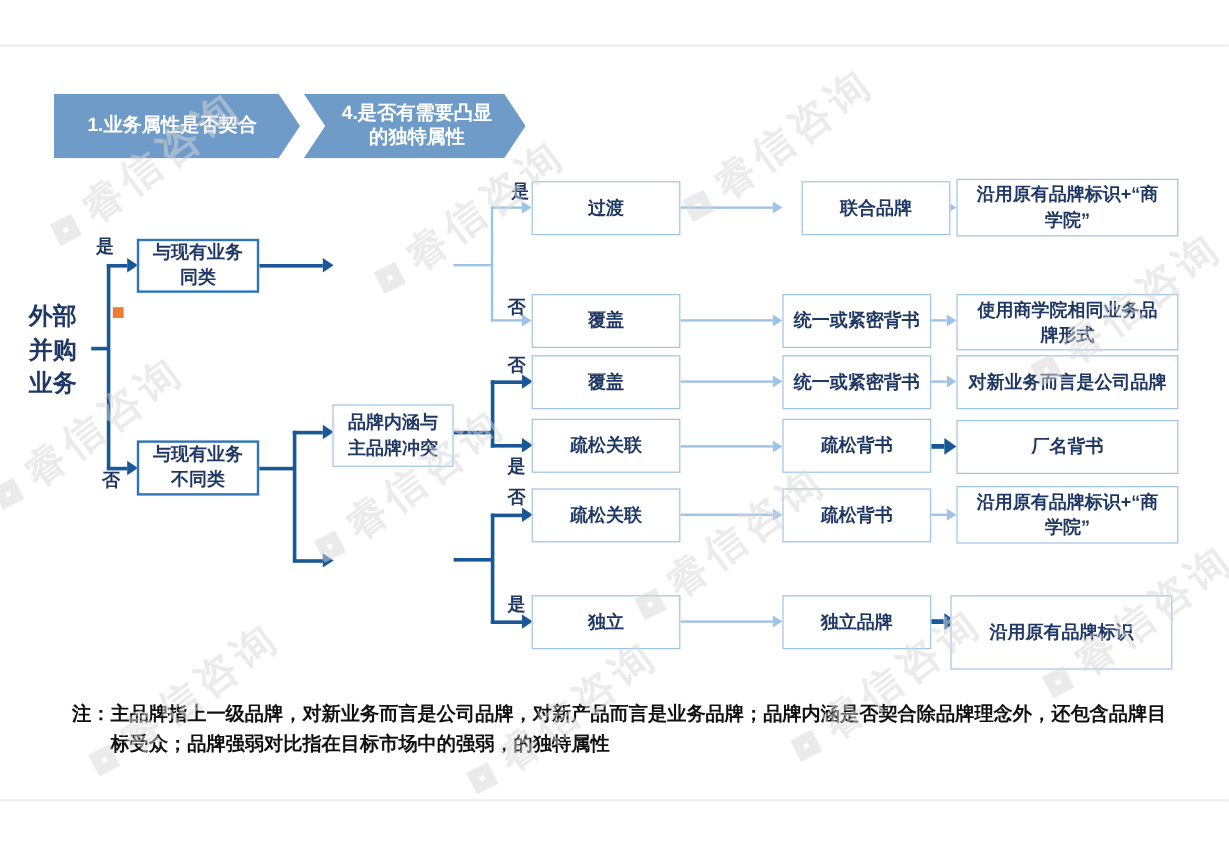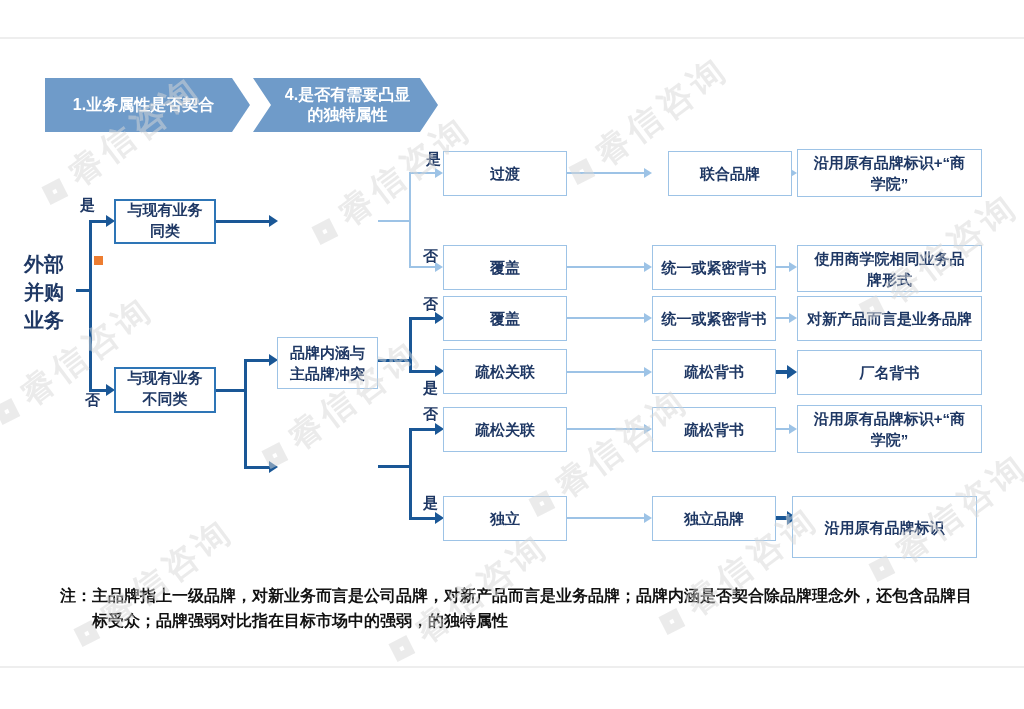--- a/index.html
+++ b/index.html
@@ -98,21 +98,21 @@
   <div class="box b-light" style="left:652px;top:245px;width:124px;height:45px">统一或紧密背书</div>
   <div class="box b-light" style="left:652px;top:296px;width:124px;height:45px">统一或紧密背书</div>
   <div class="box b-light" style="left:652px;top:349px;width:124px;height:45px">疏松背书</div>
   <div class="box b-light" style="left:652px;top:407px;width:124px;height:45px">疏松背书</div>
   <div class="box b-light" style="left:652px;top:496px;width:124px;height:45px">独立品牌</div>
 
   <div class="box b-light" style="left:797px;top:149px;width:185px;height:48px">沿用原有品牌标识+“商
 学院”</div>
   <div class="box b-light" style="left:797px;top:245px;width:185px;height:47px">使用商学院相同业务品
 牌形式</div>
-  <div class="box b-light" style="left:797px;top:296px;width:185px;height:45px">对新产品而言是业务品牌</div>
+  <div class="box b-light" style="left:797px;top:296px;width:185px;height:45px">对新业务而言是公司品牌</div>
   <div class="box b-light" style="left:797px;top:350px;width:185px;height:45px">厂名背书</div>
   <div class="box b-light" style="left:797px;top:405px;width:185px;height:48px">沿用原有品牌标识+“商
 学院”</div>
   <div class="box b-light" style="left:792px;top:496px;width:185px;height:62px">沿用原有品牌标识</div>
 
   <div class="blab" style="left:80px;top:196px">是</div>
   <div class="blab" style="left:85px;top:391px">否</div>
   <div class="blab" style="left:426px;top:150px">是</div>
   <div class="blab" style="left:423px;top:247px">否</div>
   <div class="blab" style="left:423px;top:295px">否</div>

